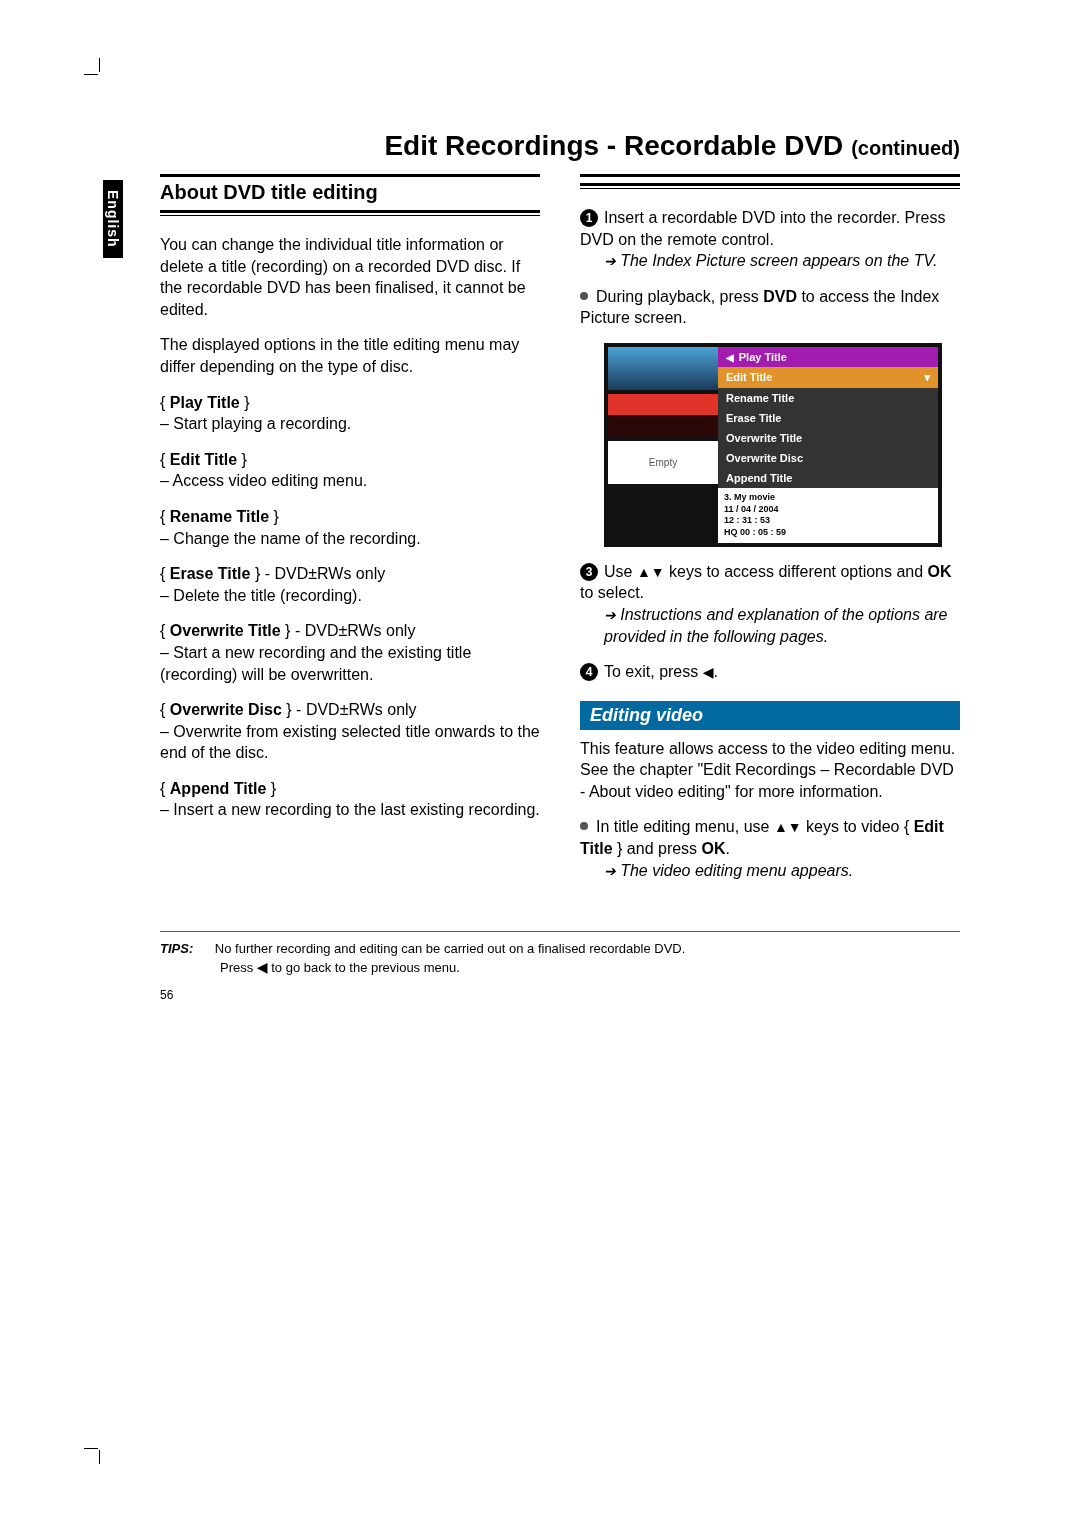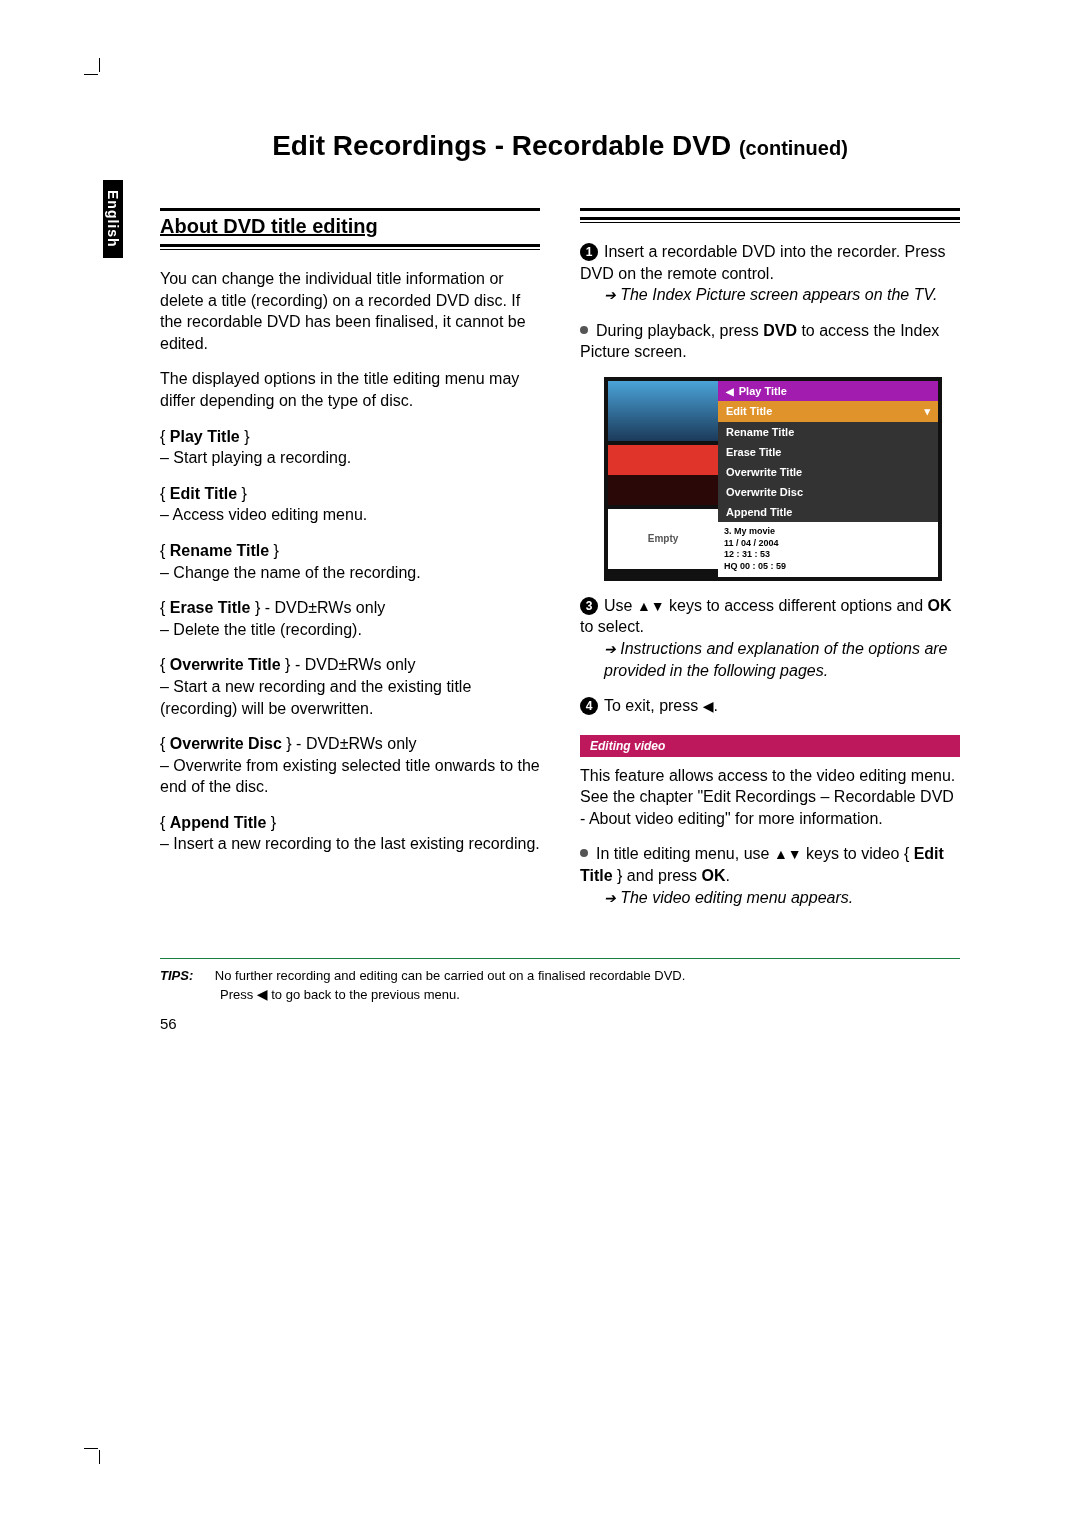--- a/index.html
+++ b/index.html
@@ -35,40 +35,39 @@
     font-weight: bold;
     font-size: 14px;
     writing-mode: vertical-rl;
     padding: 10px 2px;
     letter-spacing: 1px;
   }
 
   h1.main-title {
     font-size: 28px;
     font-weight: bold;
-    text-align: center;
-    margin: 30px 0 46px 0;
+    text-align: right;
+    margin: 30px 0 12px 0;
   }
   h1 .cont {
     font-size: 20px;
     font-weight: bold;
   }
 
   .cols {
     display: flex;
     gap: 40px;
   }
   .col { flex: 1; }
 
   .thickrule { height:3px; background:#000; margin-bottom:4px;}
   h2.section {
     font-size: 20px;
     font-weight: bold;
     margin: 0 0 6px 0;
-    text-decoration: underline;
   }
   .dblrule { height:1px; background:#000; margin-top:2px; margin-bottom:18px;}
   .dblrule2 { height:3px; background:#000; margin-top:6px;}
 
   p { font-size: 16px; line-height: 1.35; margin: 0 0 14px 0;}
 
   .option-block { margin-bottom: 14px; font-size:16px; line-height:1.35;}
   .opt-label { font-weight: bold;}
 
   .numcircle {
@@ -85,41 +84,41 @@
   .menu-fig {
     display:flex;
     background:#111;
     padding:4px;
     width: 330px;
     margin: 8px 0 14px 24px;
     font-size:11px;
     color:#fff;
   }
   .thumbs { display:flex;flex-direction:column;gap:4px;width:110px;}
-  .thumb { height:60px; background:linear-gradient(#4aa3d8,#1b3a5a); display:flex;align-items:center;justify-content:center;font-weight:bold;}
+  .thumb { height:43px; background:linear-gradient(#4aa3d8,#1b3a5a); display:flex;align-items:center;justify-content:center;}
   .thumb.sunset { background:linear-gradient(#e0332a 50%,#2a0808 50%);}
   .thumb.empty { background:#fff;color:#555;font-size:10px;}
   .menu-list { flex:1; display:flex;flex-direction:column;}
   .menu-list .row { padding:4px 8px; background:#333; font-weight:bold;}
   .menu-list .row.hl { background:#e0932a; color:#fff; display:flex; justify-content:space-between; align-items:center;}
   .menu-list .row.white { background:#a21caf;color:#fff;}
   .menu-list .meta { background:#fff;color:#000;font-size:9px;padding:4px 6px;line-height:1.3;font-weight:bold;}
   .left-tri { color:#fff;font-size:10px;margin-right:2px;}
 
   .subhead-bar {
-    background:#be185d;color:#fff;font-weight:bold;font-style:italic;
-    padding:4px 10px;font-size:12px;margin:18px 0 8px 0;
+    background:#0369a1;color:#fff;font-weight:bold;font-style:italic;
+    padding:4px 10px;font-size:18px;margin:18px 0 8px 0;
   }
 
   .tips {
     border-top:1px solid #15803d;
     margin-top:36px;padding-top:8px;font-size:13px;line-height:1.4;
   }
   .tips .lbl { font-style:italic;font-weight:bold;margin-right:18px;}
-  .pagenum { font-size:15px;margin-top:10px;}
+  .pagenum { font-size:12px;margin-top:10px;}
 </style>
 </head>
 <body>
 
 <div class="page">
   <div class="cropmark crop-tl-h"></div>
   <div class="cropmark crop-tl-v"></div>
   <div class="cropmark crop-bl-h"></div>
   <div class="cropmark crop-bl-v"></div>
 

